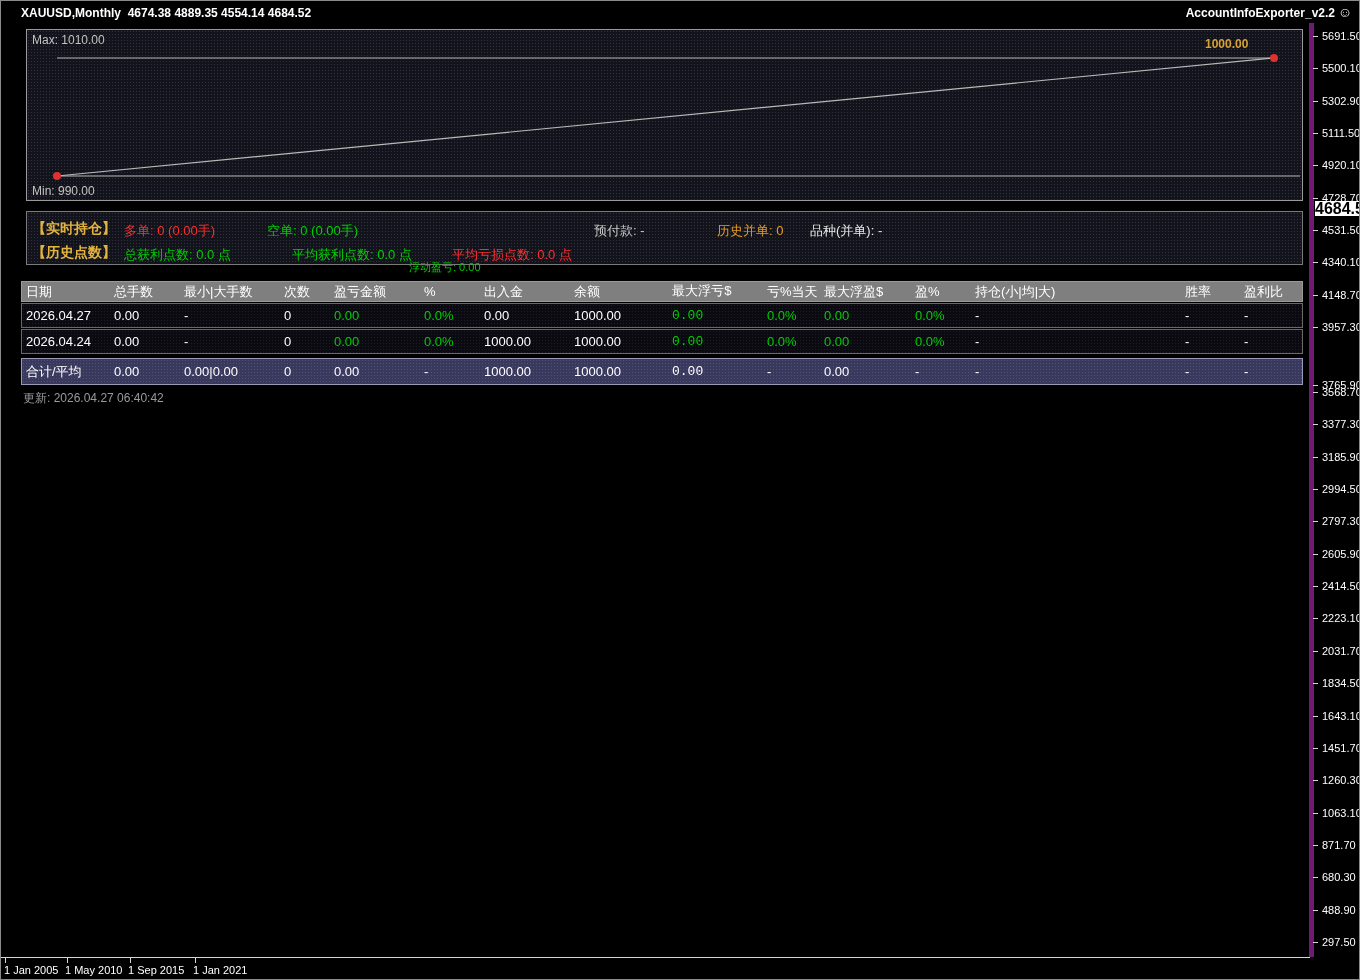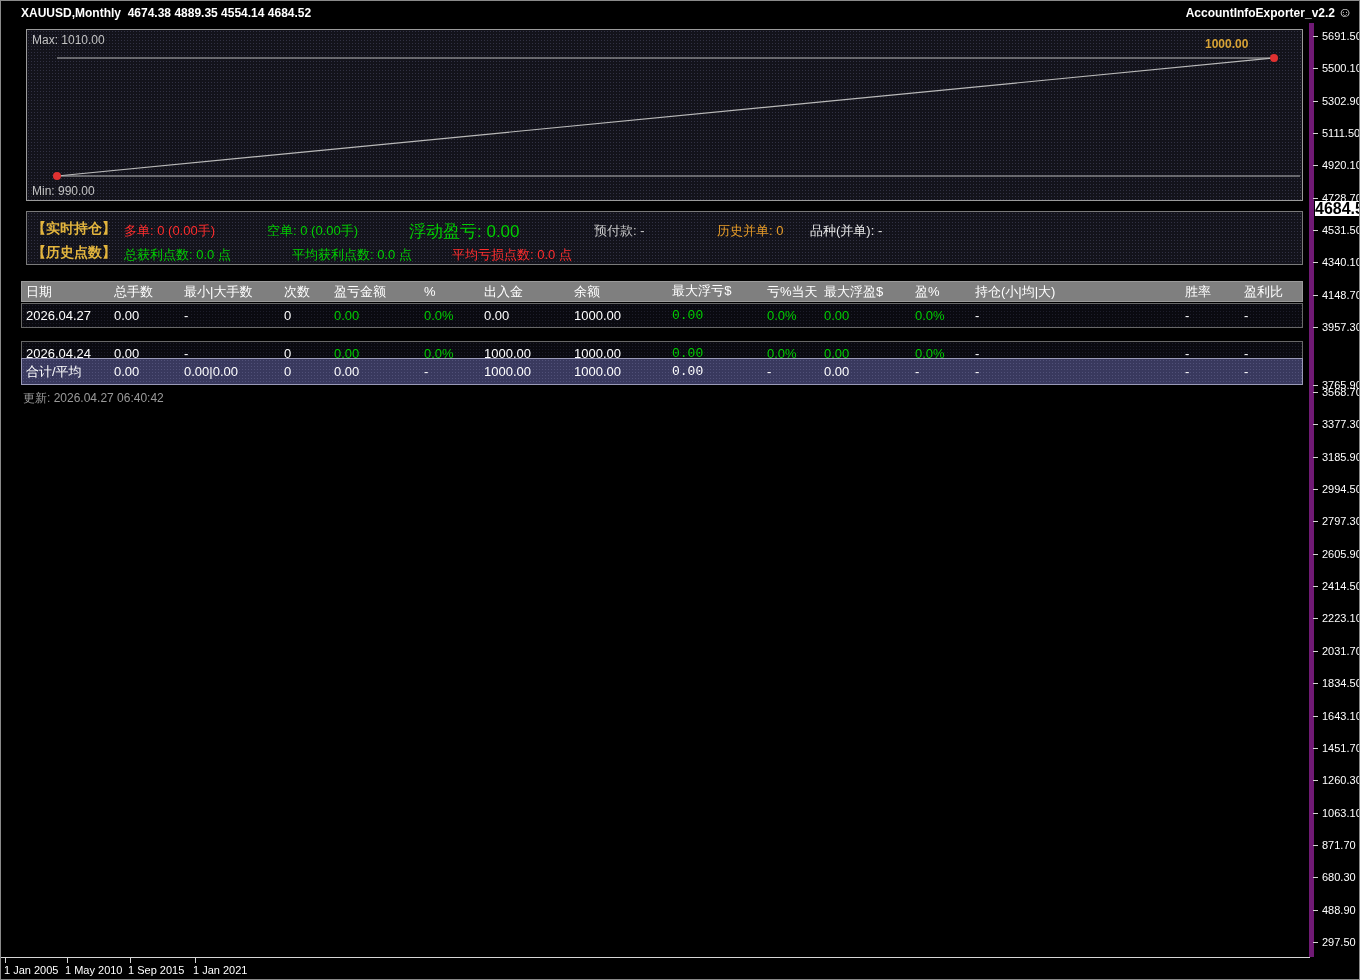--- a/index.html
+++ b/index.html
@@ -28,21 +28,21 @@
   .minlbl{position:absolute;left:5px;top:154px;font-size:12px;color:#c2c2c2;}
   .curlbl{position:absolute;left:1178px;top:7px;font-size:12px;font-weight:bold;color:#d8a336;}
 
   
   .info-box{position:absolute;left:25px;top:210px;width:1277px;height:54px;
             border:1px solid #7a7a7a;box-sizing:border-box;}
   .inf{position:absolute;font-size:13px;white-space:pre;}
   .sec{font-size:14px;font-weight:bold;color:#e3b53e;}
   .red{color:#ff2d2d;} .grn{color:#00ce00;} .org{color:#e59b28;}
   .sil{color:#c8c8c8;} .wht{color:#e8e8e8;}
-  .big{font-size:17px;}
+  .big{font-size:11px;margin-top:40px;}
 
   
   .thead{position:absolute;left:20px;top:280px;width:1282px;height:21px;background:#7f7f7f;
          border:1px solid #9a9a9a;box-sizing:border-box;}
   .thead .tc{line-height:19px;}
   .trow{position:absolute;left:20px;width:1282px;height:25px;border:1px solid #686868;box-sizing:border-box;}
   .trow .tc{line-height:23px;}
   .totrow{position:absolute;left:20px;top:357px;width:1282px;height:27px;
           border:1px solid #9a9ab8;box-sizing:border-box;
           background-color:#39395e;
@@ -140,21 +140,21 @@
     <span class="tc c7">1000.00</span>
     <span class="tc c8 g">0.00</span>
     <span class="tc c9 g">0.0%</span>
     <span class="tc c10 g">0.00</span>
     <span class="tc c11 g">0.0%</span>
     <span class="tc c12">-</span>
     <span class="tc c13">-</span>
     <span class="tc c14">-</span>
   </div>
 
-  <div class="trow texdark" style="top:328px;margin-top:12px;">
+  <div class="trow texdark" style="top:328px;">
     <span class="tc c0">2026.04.24</span>
     <span class="tc c1">0.00</span>
     <span class="tc c2">-</span>
     <span class="tc c3">0</span>
     <span class="tc c4 g">0.00</span>
     <span class="tc c5 g">0.0%</span>
     <span class="tc c6">1000.00</span>
     <span class="tc c7">1000.00</span>
     <span class="tc c8 g">0.00</span>
     <span class="tc c9 g">0.0%</span>

